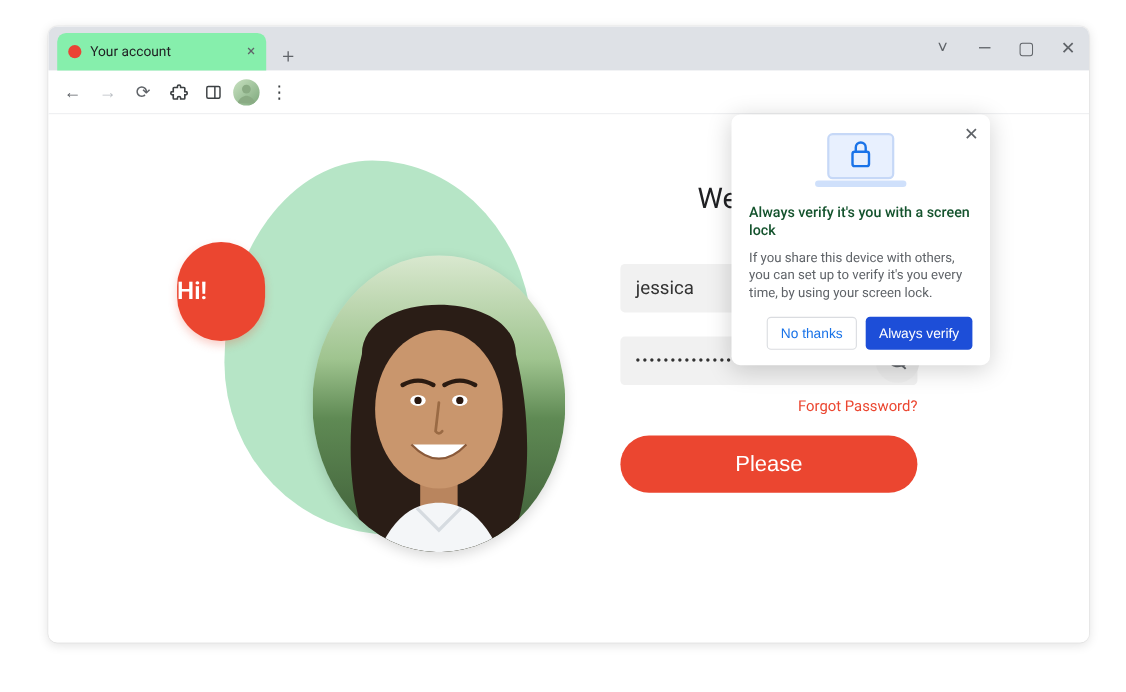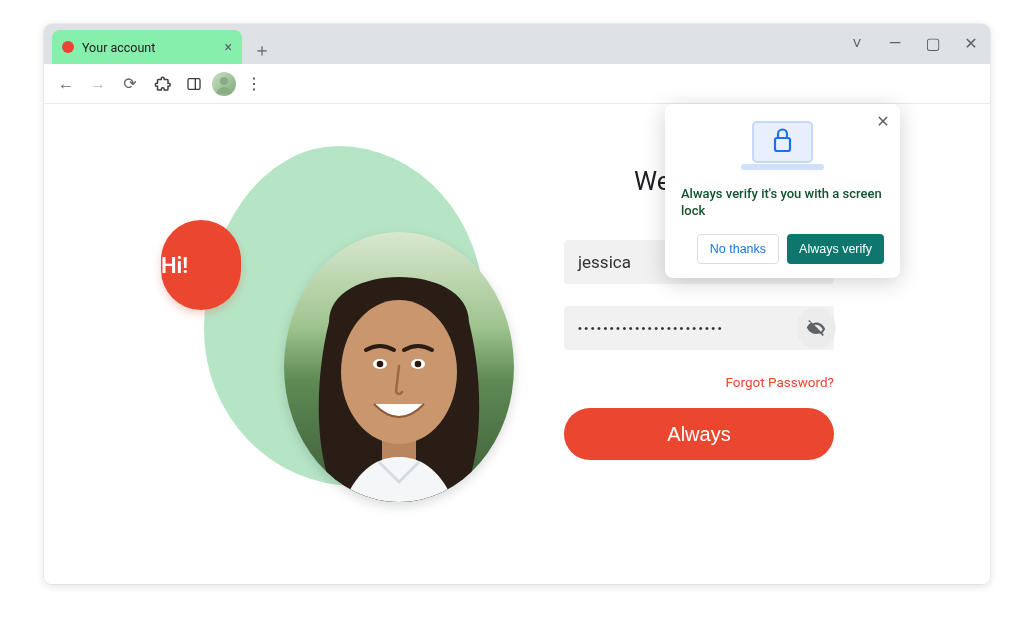--- a/index.html
+++ b/index.html
@@ -50,36 +50,36 @@
 
   .form { position: absolute; left: 520px; top: 62px; width: 310px; }
   .welcome { font-size: 26px; color: #202124; text-align: center; }
   .subtitle { font-size: 14px; color: #1f1f1f; font-weight: 600; text-align: center; margin-top: 6px; }
   .field { width: 270px; height: 44px; background: #f1f1f1; border-radius: 4px; border: none;
            padding: 0 14px; font-size: 17px; color: #333; margin-top: 22px; display: flex; align-items: center; }
   .pw-wrap { position: relative; width: 270px; }
   .pw-wrap .eye { position: absolute; right: -2px; top: 50%; transform: translateY(-50%);
                   width: 40px; height: 40px; display: flex; align-items: center; justify-content: center;
                   background: #ececec; border-radius: 50%; color: #5f6368; cursor: pointer; }
-  .forgot { margin-top: 24px; text-align: right; width: 270px; color: #eb4630; font-size: 13.5px; cursor: pointer; }
+  .forgot { margin-top: 12px; text-align: right; width: 270px; color: #eb4630; font-size: 13.5px; cursor: pointer; }
   .login { margin-top: 18px; width: 270px; height: 52px; border-radius: 28px; background: #eb4630;
            color: #fff; border: none; font-size: 20px; cursor: pointer; }
 
   
   .popup { position: absolute; right: 90px; top: 80px; width: 235px; background: #fff;
            border-radius: 8px; box-shadow: 0 4px 22px rgba(0,0,0,0.18); padding: 12px 16px 14px; z-index: 50; }
   .popup .close { position: absolute; top: 6px; right: 6px; color: #5f6368; cursor: pointer; font-size: 16px;
                   width: 22px; height: 22px; display: flex; align-items: center; justify-content: center; }
   .popup .illus { display: flex; justify-content: center; margin-bottom: 10px; }
   .popup .title { font-size: 13px; color: #14532d; font-weight: 500; line-height: 1.3; }
   .popup .desc { font-size: 12px; color: #5f6368; margin-top: 6px; line-height: 1.35; }
   .popup .actions { display: flex; justify-content: flex-end; gap: 8px; margin-top: 14px; align-items: center; }
   .btn-outline { height: 30px; padding: 0 12px; border: 1px solid #dadce0; background: #fff; color: #1a73e8;
                  border-radius: 4px; font-size: 12.5px; cursor: pointer; }
-  .btn-primary { height: 30px; padding: 0 12px; border: none; background: #0f766e; color: #fff;
+  .btn-primary { height: 30px; padding: 0 12px; border: none; background: #1d4ed8; color: #fff;
                  border-radius: 4px; font-size: 12.5px; cursor: pointer; }
   .dotpass { letter-spacing: 2.5px; font-family: Verdana, sans-serif; font-size: 11px; }
   .url-muted { color: #5f6368; }
 </style>
 </head>
 <body>
 
 <div class="canvas">
   <div class="browser">
 
@@ -179,35 +179,36 @@
             <span class="dotpass">•••••••••••••••••••••••</span>
           </div>
           <div class="eye">
             <svg width="22" height="22" viewBox="0 0 24 24" fill="#5f6368">
               <path d="M12 6c4.5 0 8.3 2.9 10 7-1 2.4-2.8 4.4-5 5.6l-1.5-1.5c1.6-.8 2.9-2.1 3.8-3.6C17.7 10.5 15 8.5 12 8.5c-.7 0-1.4.1-2 .3L8.4 7.2C9.5 6.8 10.7 6 12 6zM3.3 4.7 4.7 3.3l16 16-1.4 1.4-3-3c-1.3.5-2.8.8-4.3.8-4.5 0-8.3-2.9-10-7 1-2.3 2.6-4.2 4.6-5.5L3.3 4.7zM8.1 9.5l1.6 1.6c-.1.3-.2.6-.2.9 0 1.4 1.1 2.5 2.5 2.5.3 0 .6-.1.9-.2l1.6 1.6c-.8.4-1.6.6-2.5.6-2.5 0-4.5-2-4.5-4.5 0-.9.2-1.7.6-2.5z"></path>
             </svg>
           </div>
         </div>
 
         <div class="forgot">Forgot Password?</div>
-        <button class="login">Always</button>
+        <button class="login">Please</button>
       </div>
     </div>
 
     <div class="popup">
       <div class="close">✕</div>
       <div class="illus">
         <svg width="95" height="60" viewBox="0 0 95 60">
           <rect x="18" y="6" width="59" height="40" rx="4" fill="#e8f0fe" stroke="#c6d8f7" stroke-width="2"></rect>
           <rect x="6" y="48" width="83" height="6" rx="3" fill="#cfe0fb"></rect>
           <rect x="40" y="22" width="15" height="13" rx="2" fill="none" stroke="#1a73e8" stroke-width="2.2"></rect>
           <path d="M43 22 v-4 a4.5 4.5 0 0 1 9 0 v4" fill="none" stroke="#1a73e8" stroke-width="2.2"></path>
         </svg>
       </div>
       <div class="title">Always verify it's you with a screen lock</div>
+      <div class="desc">If you share this device with others, you can set up to verify it's you every time, by using your screen lock.</div>
       <div class="actions">
         <button class="btn-outline">No thanks</button>
         <button class="btn-primary">Always verify</button>
       </div>
     </div>
 
   </div>
 </div>
 
 </body></html>

